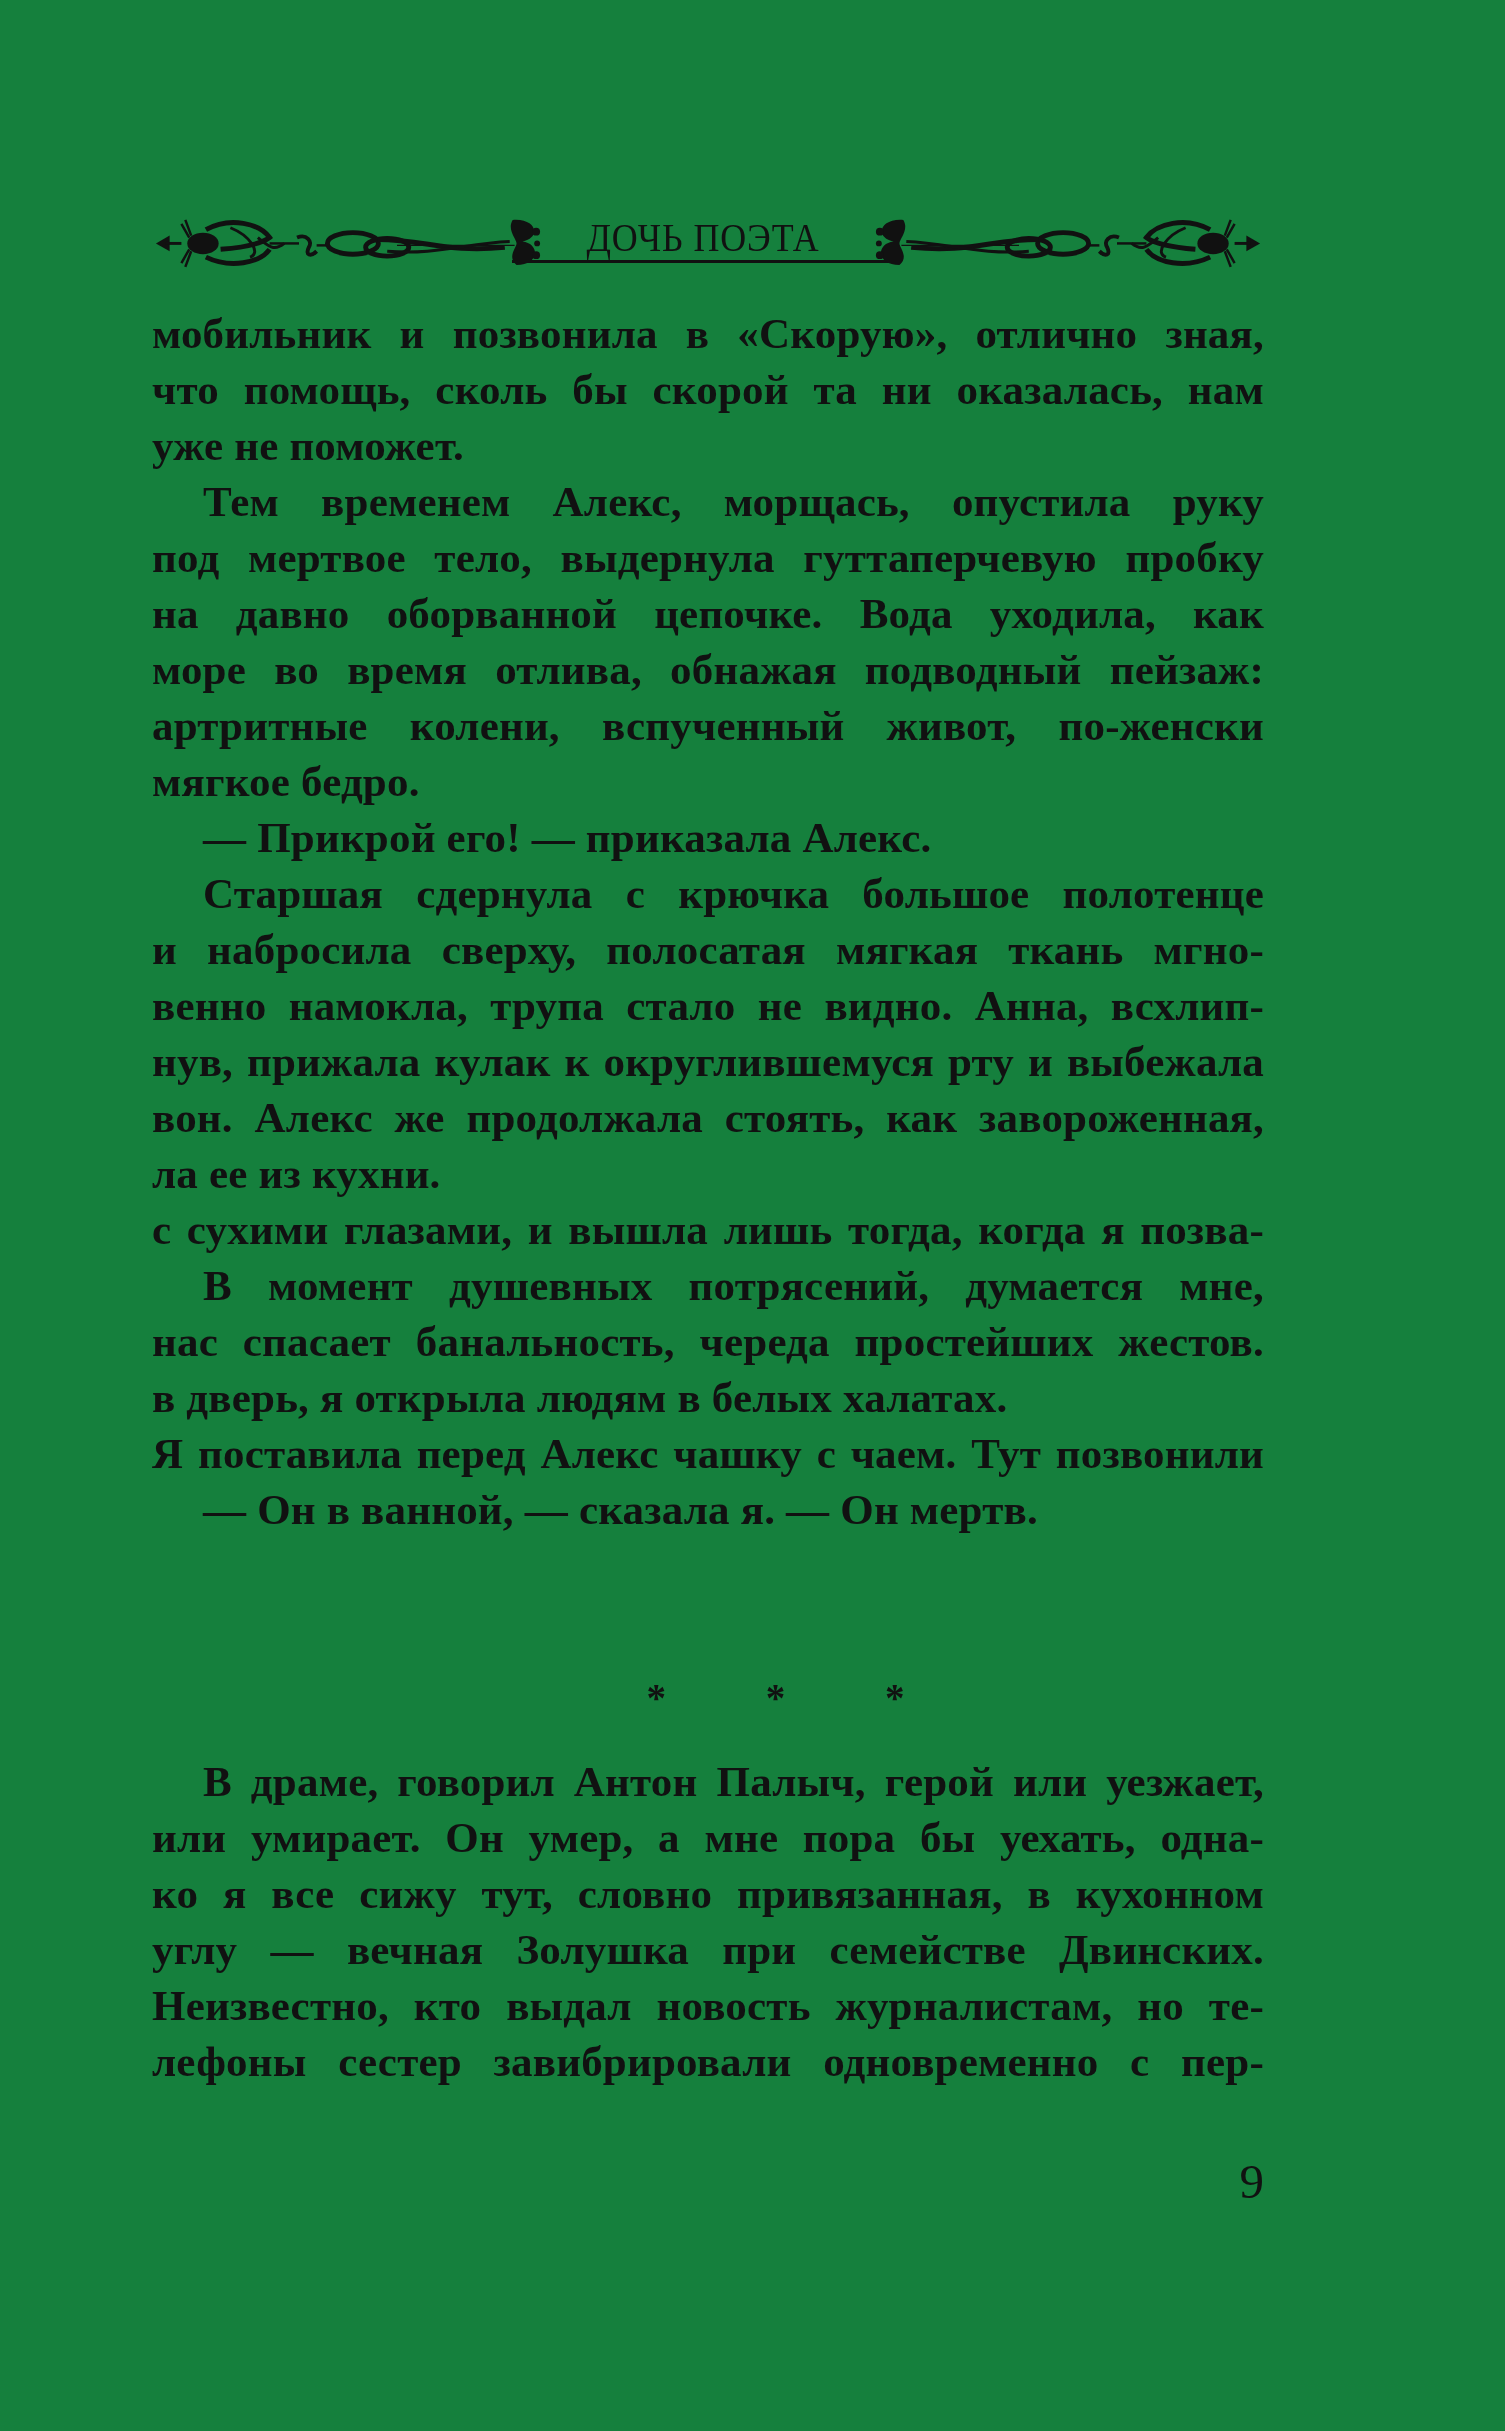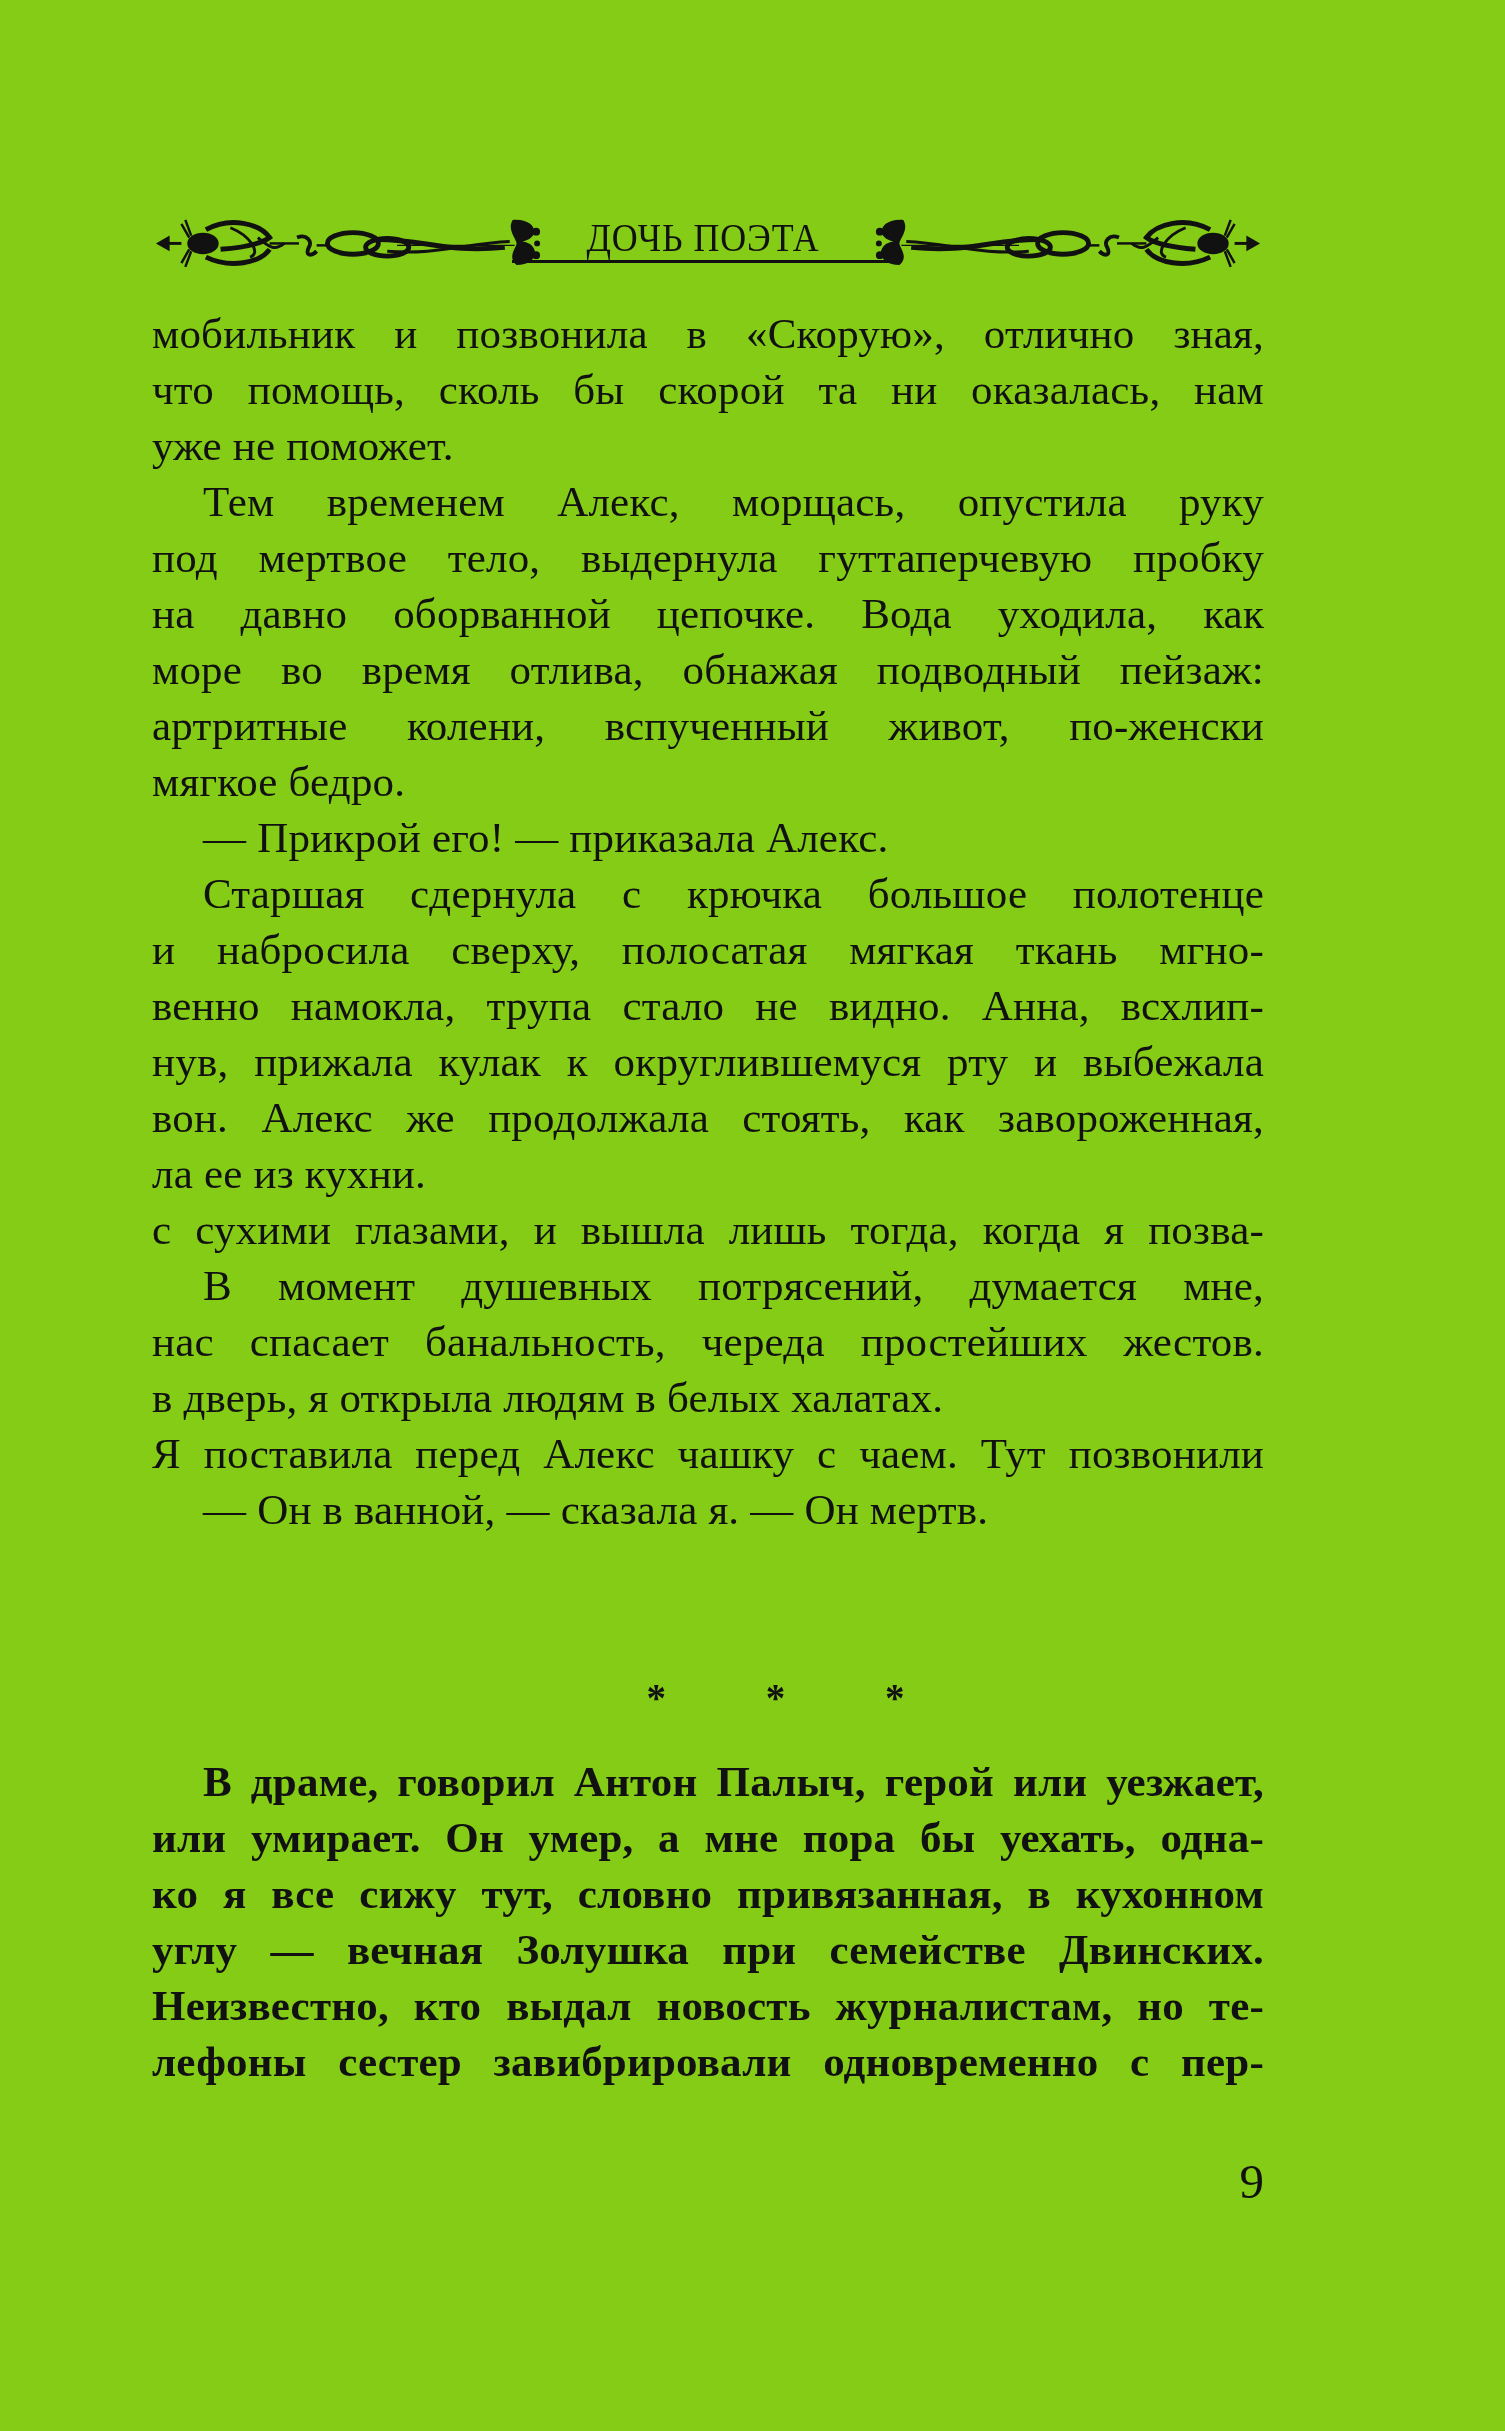--- a/index.html
+++ b/index.html
@@ -13,21 +13,21 @@
     position: relative;
     overflow: hidden;
     color: #111111;
     font-family: "Liberation Serif", "DejaVu Serif", serif;
   }
   .page {
     position: absolute;
     left: 0; top: 0;
     width: 1506px;
     height: 2432px;
-    background: #84cc16;
+    background: #15803d;
   }
   
   .running-header {
     position: absolute;
     left: 152px;
     top: 208px;
     width: 1112px;
     height: 63px;
   }
   .ornament {
@@ -74,21 +74,21 @@
     text-align: justify;
     text-align-last: justify;
     letter-spacing: 0.2px;
   }
   .text-block .line.last {
     text-align-last: left;
   }
   .text-block .line.indent {
     padding-left: 51px;
   }
-  .block-1 { top: 306px; }
+  .block-1 { top: 306px; font-weight: bold; }
   .section-break {
     position: absolute;
     left: 0;
     width: 1506px;
     top: 1678px;
     text-align: center;
     font-size: 39px;
     font-weight: bold;
     letter-spacing: 45px;
     padding-left: 45px;

